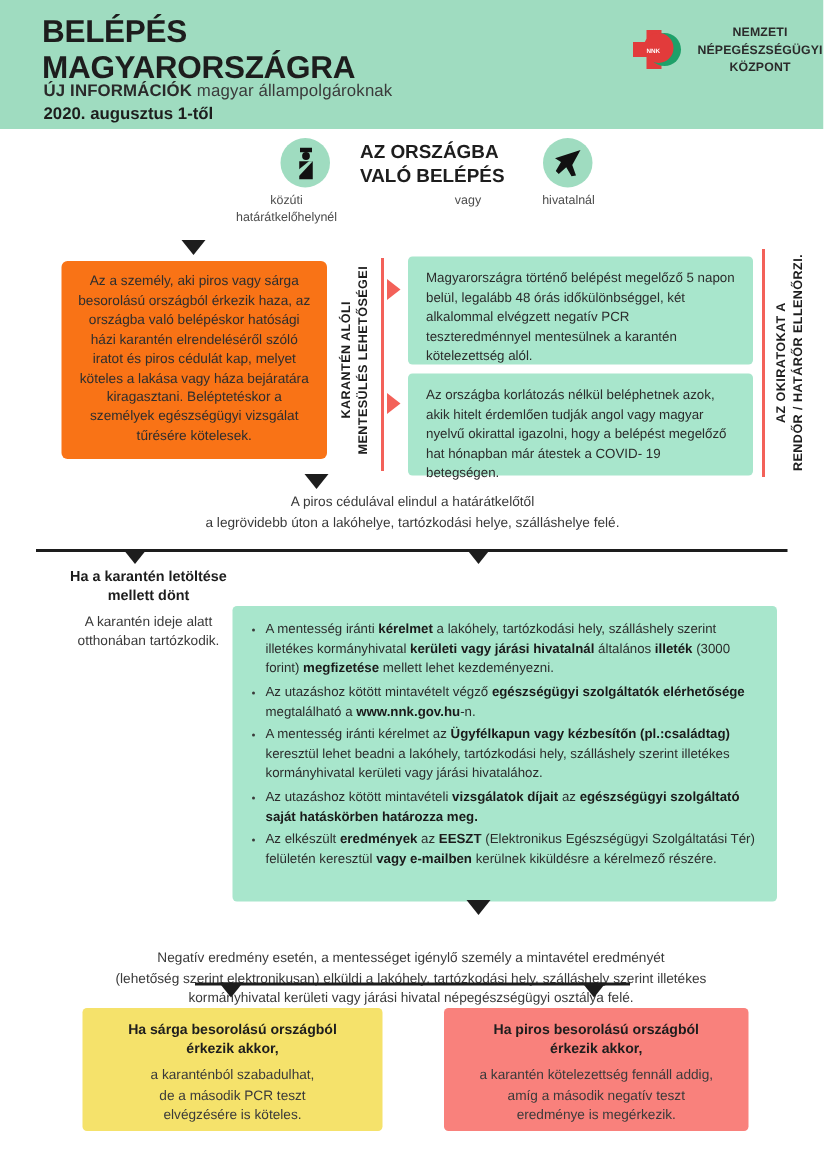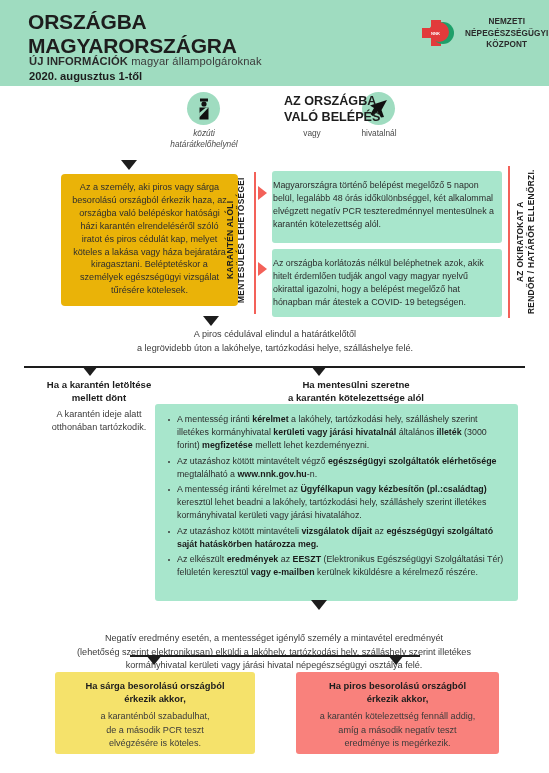--- a/index.html
+++ b/index.html
@@ -47,33 +47,33 @@
   .circ{
     position:absolute;width:33px;height:33px;border-radius:50%;
     background:#9fdcc0;display:flex;align-items:center;justify-content:center;
   }
   .circ-road{left:187px;top:0px;}
   .circ-air{left:362px;top:0px;}
   .cap{
     position:absolute;text-align:center;font-size:8.3px;color:#4c4c4c;
     line-height:1.32;
   }
-  .cap-road{left:133px;top:36px;width:142px;font-style:italic;}
+  .cap-road{left:120px;top:36px;width:142px;}
   .cap-vagy{left:277px;top:36px;width:70px;}
   .cap-air{left:340px;top:36px;width:78px;}
   .entry-title{
     position:absolute;left:240px;top:2px;width:118px;
-    font-size:12.6px;font-weight:bold;color:#1d1d1d;line-height:1.24;margin-left:44px;
+    font-size:12.6px;font-weight:bold;color:#1d1d1d;line-height:1.24;
   }
 
   
   .pink-box{
     position:absolute;left:41px;top:174px;width:177px;height:132px;
-    background:#eab308;border-radius:4px;
-    padding:7px 9px;box-sizing:border-box;margin-left:20px;
+    background:#f97316;border-radius:4px;
+    padding:7px 9px;box-sizing:border-box;
   }
   .pink-box p{
     margin:0;font-size:9.1px;line-height:1.42;color:#2e2e2e;text-align:center;
   }
   .tri-down{
     width:0;height:0;border-left:8px solid transparent;
     border-right:8px solid transparent;border-top:10px solid #1d1d1d;
     position:absolute;
   }
   .tri-right{
@@ -83,21 +83,21 @@
   }
   .vrule{position:absolute;background:#f36159;width:1.6px;}
   .vlabel{
     position:absolute;font-size:8.4px;font-weight:bold;color:#1d1d1d;
     writing-mode:vertical-rl;transform:rotate(180deg);
     letter-spacing:0.3px;line-height:1.35;text-align:center;
     white-space:pre-line;
   }
   .green-box{
     position:absolute;background:#a8e6cc;border-radius:3px;
-    padding:8px 1px;box-sizing:border-box;
+    padding:8px 12px;box-sizing:border-box;
   }
   .green-box p{margin:0;font-size:8.9px;line-height:1.46;color:#2c2c2c;}
   .gb1{left:272px;top:171px;width:230px;height:72px;}
   .gb2{left:272px;top:249px;width:230px;height:68px;}
 
   
   .flow-text{
     position:absolute;text-align:center;font-size:9.1px;
     line-height:1.5;color:#3a3a3a;
   }
@@ -148,21 +148,21 @@
   }
   .res-box .rb{margin:0;font-size:9.1px;line-height:1.45;color:#3a3a3a;}
 </style>
 </head>
 <body>
 
 <div class="page">
 
   <div class="header">
     <div class="hdr-title">
-      <div>ORSZÁGBA</div>
+      <div>BELÉPÉS</div>
       <div>MAGYARORSZÁGRA</div>
     </div>
     <div class="hdr-sub1">
       <b>ÚJ INFORMÁCIÓK</b><span> magyar állampolgároknak</span>
     </div>
     <div class="hdr-sub2">2020. augusztus 1-től</div>
 
     <div class="logo">
       <div class="logo-mark">
         <svg width="40" height="34" viewBox="0 0 40 34">
@@ -230,22 +230,20 @@
   <div class="hrule" style="left:24px;top:366px;width:501px;"></div>
 
   <div class="tri-down" style="left:82px;top:366px;"></div>
   <div class="tri-down" style="left:311px;top:366px;"></div>
 
   <div class="dec-head dec-left" style="white-space:pre-line">Ha a karantén letöltése
 mellett dönt</div>
   <div class="left-note" style="white-space:pre-line">A karantén ideje alatt
 otthonában tartózkodik.</div>
 
-  <div class="dec-head dec-right" style="white-space:pre-line">Ha mentesülni szeretne
-a karantén kötelezettsége alól</div>
 
   <div class="bullet-box">
     <ul>
       <li><span>A mentesség iránti </span><b>kérelmet</b><span> a lakóhely, tartózkodási hely, szálláshely szerint illetékes kormányhivatal </span><b>kerületi vagy járási hivatalnál</b><span> általános </span><b>illeték</b><span> (3000 forint) </span><b>megfizetése</b><span> mellett lehet kezdeményezni.</span></li>
       <li><span>Az utazáshoz kötött mintavételt végző </span><b>egészségügyi szolgáltatók elérhetősége</b><span> megtalálható a </span><b>www.nnk.gov.hu</b><span>-n.</span></li>
       <li><span>A mentesség iránti kérelmet az </span><b>Ügyfélkapun vagy kézbesítőn (pl.:családtag)</b><span> keresztül lehet beadni a lakóhely, tartózkodási hely, szálláshely szerint illetékes kormányhivatal kerületi vagy járási hivatalához.</span></li>
       <li><span>Az utazáshoz kötött mintavételi </span><b>vizsgálatok díjait</b><span> az </span><b>egészségügyi szolgáltató saját hatáskörben határozza meg.</b></li>
       <li><span>Az elkészült </span><b>eredmények</b><span> az </span><b>EESZT</b><span> (Elektronikus Egészségügyi Szolgáltatási Tér) felületén keresztül </span><b>vagy e-mailben</b><span> kerülnek kiküldésre a kérelmező részére.</span></li>
     </ul>
   </div>

